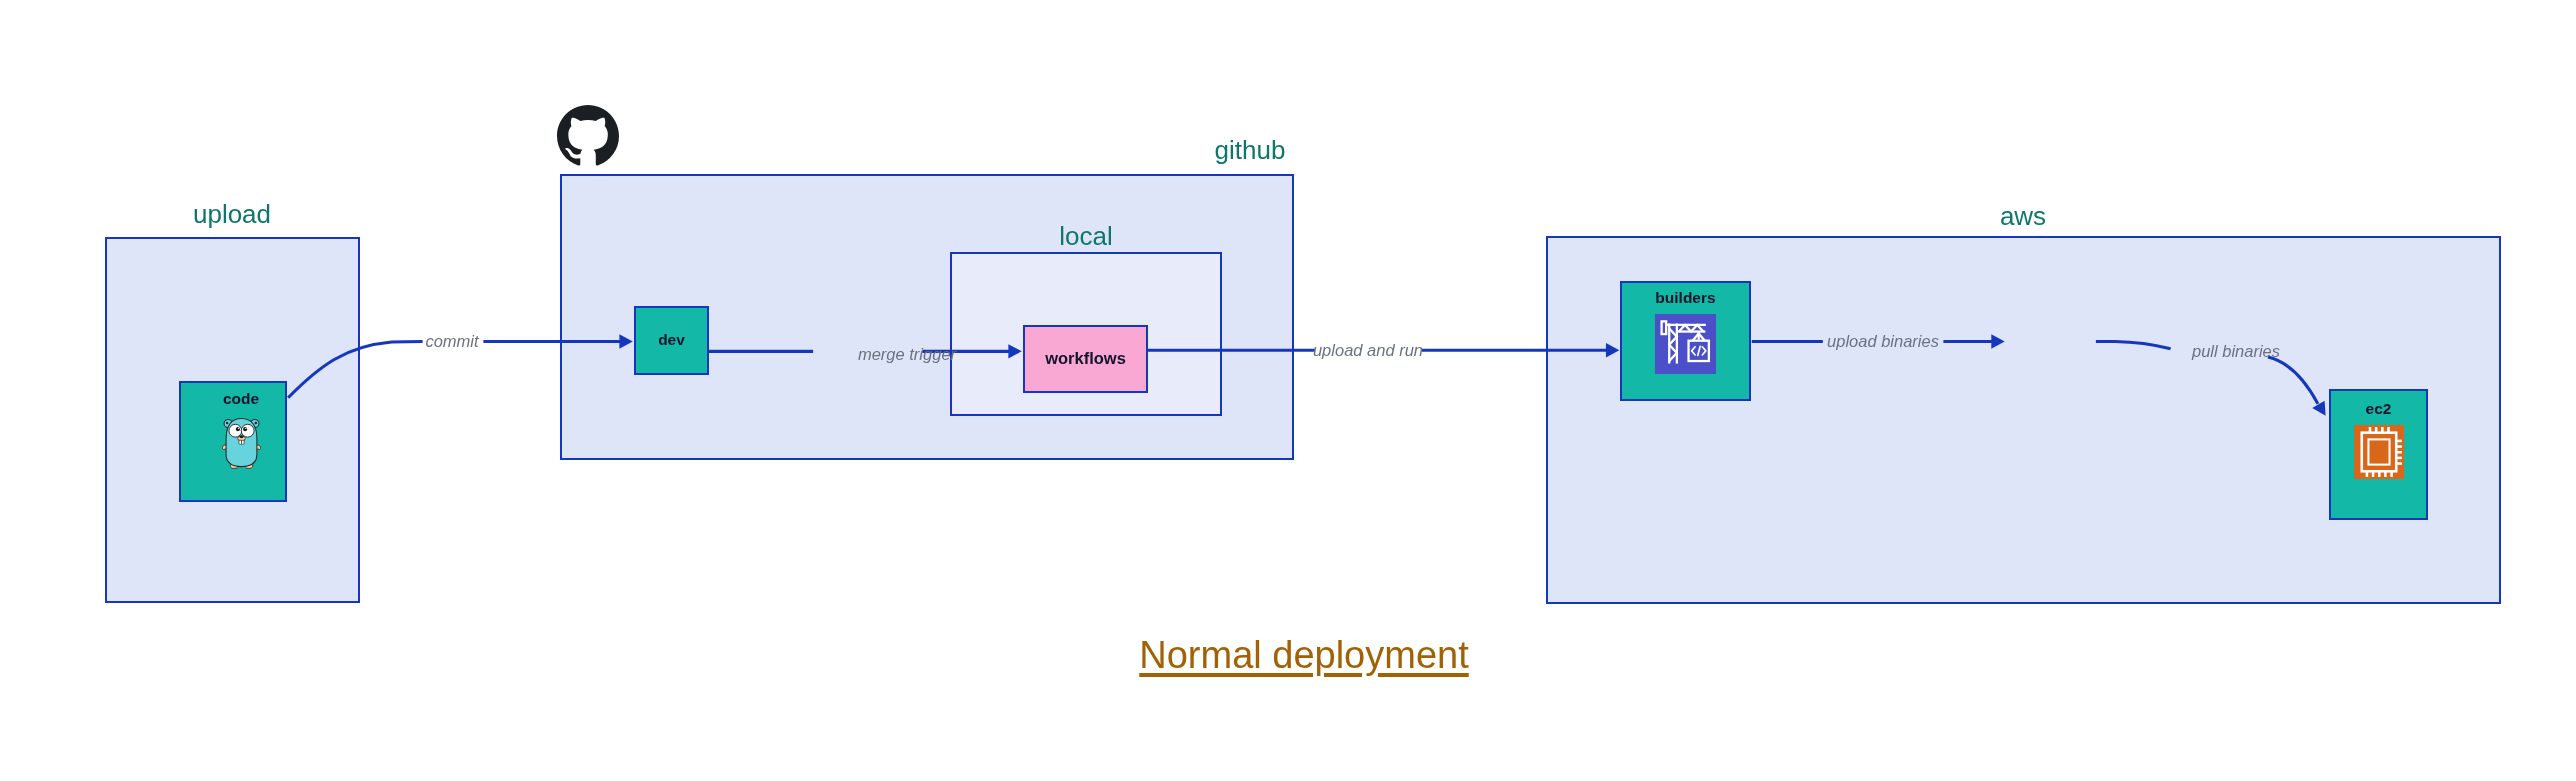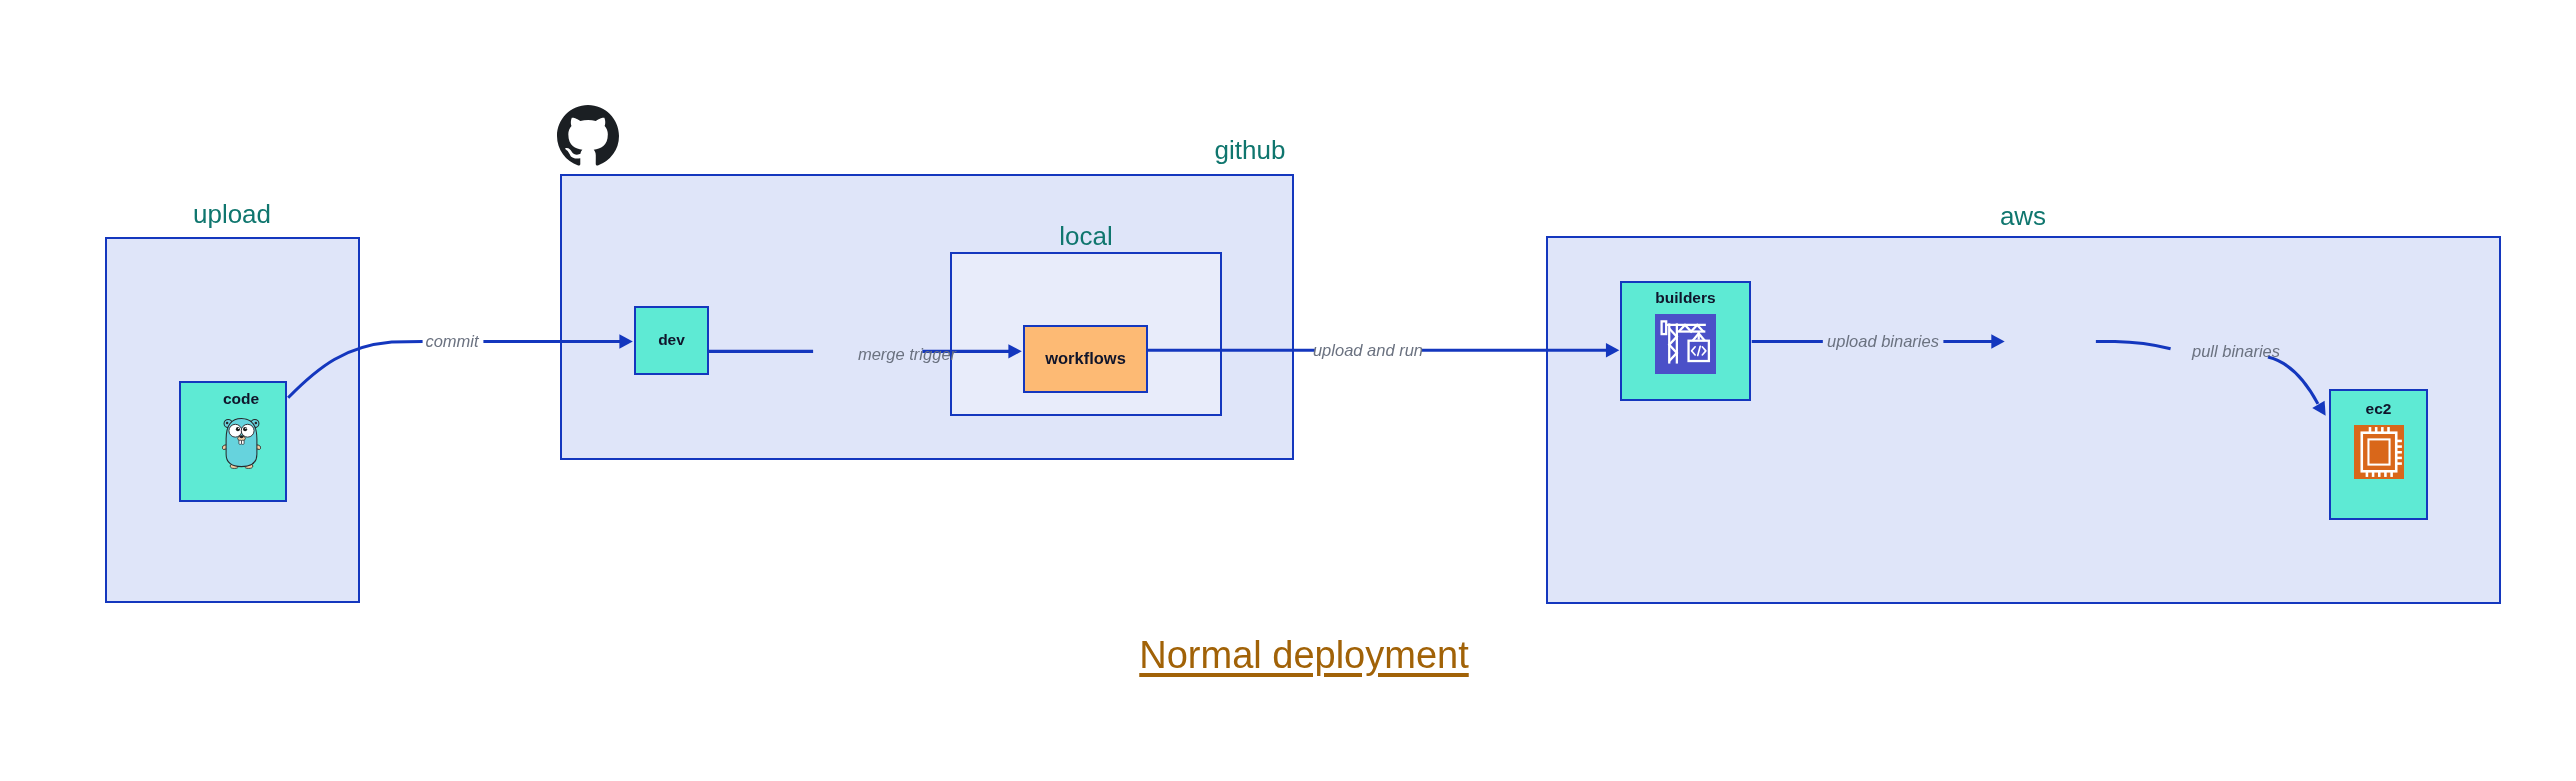--- a/index.html
+++ b/index.html
@@ -7,25 +7,25 @@
     position:relative;width:2604px;height:781px;background:#ffffff;
     font-family:"Liberation Sans",sans-serif;overflow:hidden;
   }
   .group{
     position:absolute;box-sizing:border-box;
     border:2.6px solid #1437be;background:#dfe5f9;
   }
   .group-master{background:#e8ecfa;}
   .node{
     position:absolute;box-sizing:border-box;
-    border:2.6px solid #1437be;background:#5eead4;
+    border:2.6px solid #1437be;background:#14b8a6;
     display:flex;flex-direction:column;align-items:center;
   }
   .node-center{justify-content:center;}
-  .node-workflows{background:#fdba74;}
+  .node-workflows{background:#f9a8d4;}
   .glabel{
     position:absolute;transform:translateX(-50%);
     color:#0f766e;font-size:26px;line-height:1.1;white-space:nowrap;
   }
   .nlabel{
     color:#10152b;font-weight:bold;font-size:15.5px;line-height:1.2;white-space:nowrap;
   }
   .nlabel-lg{font-size:16.5px;}
   .elabel{
     position:absolute;transform:translate(-50%,-50%);

